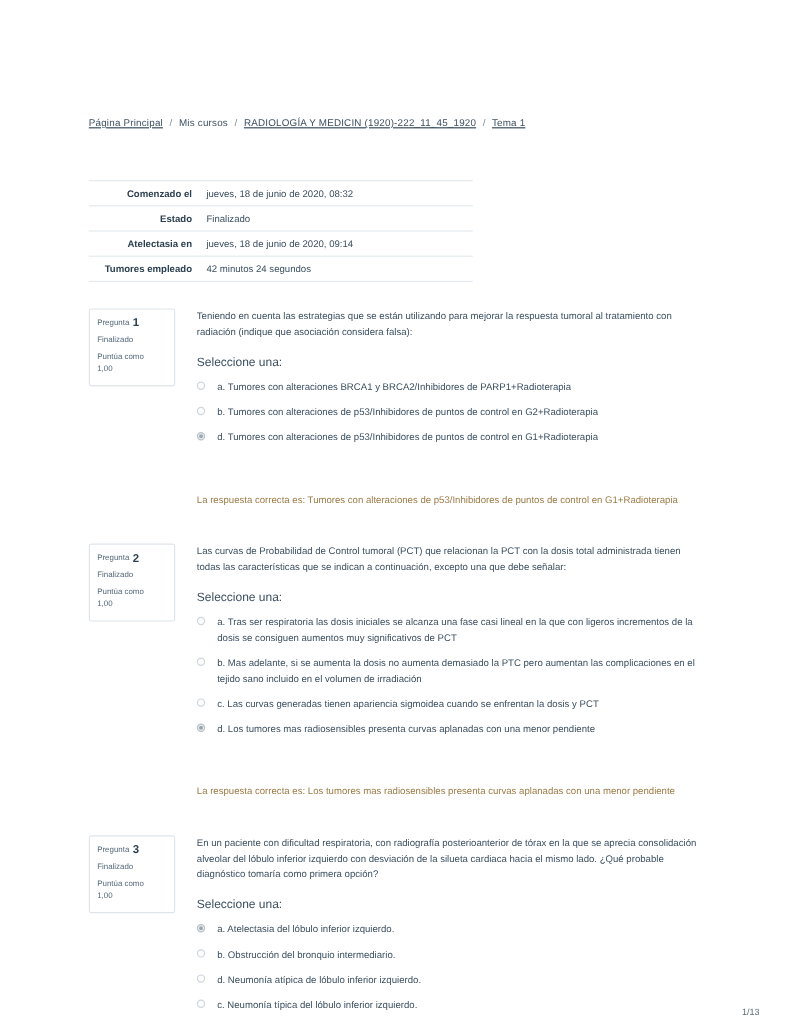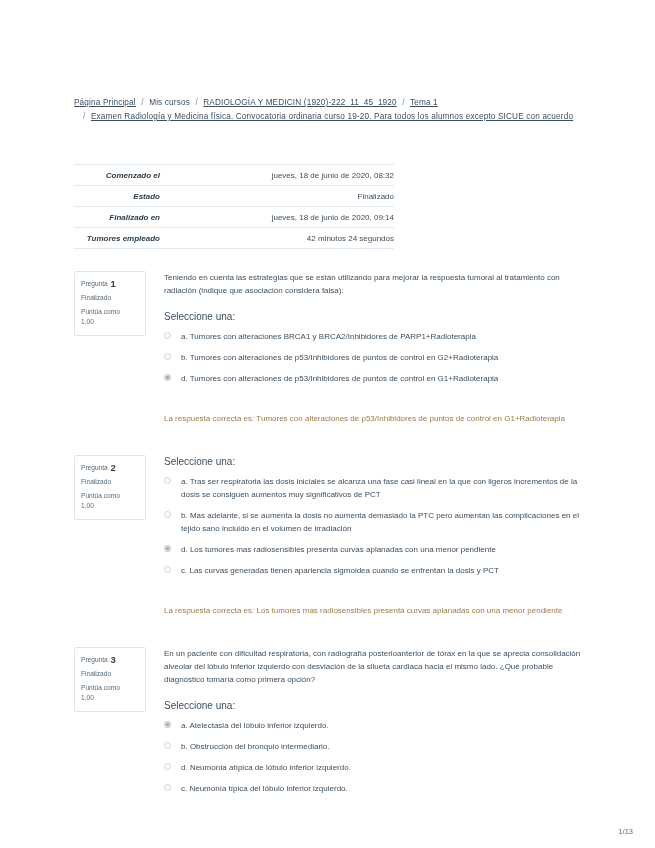--- a/index.html
+++ b/index.html
@@ -66,24 +66,23 @@
     border-bottom: 1px solid #e4eaee;
   }
   .summary th {
     text-align: right;
     vertical-align: top;
     font-weight: bold;
     color: #2a3f50;
     padding: 3.5px 6px 3.5px 0;
     width: 86px;
     white-space: normal;
-    font-style: italic;
   }
   .summary td {
-    text-align: right;
+    text-align: left;
     vertical-align: top;
     font-weight: normal;
     color: #3b4f60;
     padding: 3.5px 0 3.5px 6px;
   }
 
   
   .question {
     display: flex;
     margin-top: 22px;
@@ -173,64 +172,60 @@
   .alabel {
     font-size: 8px;
     line-height: 13px;
     color: #3b4f60;
     flex: 1;
   }
   .correct {
     font-size: 8px;
     line-height: 13px;
     color: #9c7b46;
-    margin-top: 27px;
+    margin-top: 39px;
   }
 
   
   .footer {
     position: absolute;
     right: 22px;
-    bottom: 12px;
+    bottom: 0;
     font-size: 7.5px;
     color: #5b6b78;
   }
 </style>
 </head>
 <body>
 
 <div class="page">
   <div class="content">
 
     <nav class="breadcrumb">
       <span class="crumb-link">Página Principal</span>
       <span class="sep">/</span>
       <span class="crumb-plain">Mis cursos</span>
       <span class="sep">/</span>
       <span class="crumb-link">RADIOLOGÍA Y MEDICIN (1920)-222_11_45_1920</span>
       <span class="sep">/</span>
       <span class="crumb-link">Tema 1</span>
-      <span class="line2">
-        <span class="sep">/</span>
-        <span class="crumb-link">Examen Radiología y Medicina física. Convocatoria ordinaria curso 19-20. Para todos los alumnos excepto SICUE con acuerdo</span>
-      </span>
     </nav>
 
     <table class="summary">
       <tbody>
         <tr>
           <th>Comenzado el</th>
           <td>jueves, 18 de junio de 2020, 08:32</td>
         </tr>
         <tr>
           <th>Estado</th>
           <td>Finalizado</td>
         </tr>
         <tr>
-          <th>Finalizado en</th>
+          <th>Atelectasia en</th>
           <td>jueves, 18 de junio de 2020, 09:14</td>
         </tr>
         <tr>
           <th>Tumores empleado</th>
           <td>42 minutos 24 segundos</td>
         </tr>
       </tbody>
     </table>
 
     <section class="question">
@@ -272,37 +267,38 @@
           <span>Pregunta</span>
           <b>2</b>
         </div>
         <div class="qstate">Finalizado</div>
         <div class="qgrade">
           <span>Puntúa como</span><br>
           <span>1,00</span>
         </div>
       </aside>
       <div class="qbody">
+        <p class="qtext">Las curvas de Probabilidad de Control tumoral (PCT) que relacionan la PCT con la dosis total administrada tienen todas las características que se indican a continuación, excepto una que debe señalar:</p>
         <p class="qselect">Seleccione una:</p>
         <ul class="answers">
           <li class="answer">
             <span class="radio"></span>
             <span class="alabel">a. Tras ser respiratoria las dosis iniciales se alcanza una fase casi lineal en la que con ligeros incrementos de la dosis se consiguen aumentos muy significativos de PCT</span>
           </li>
           <li class="answer">
             <span class="radio"></span>
             <span class="alabel">b. Mas adelante, si se aumenta la dosis no aumenta demasiado la PTC pero aumentan las complicaciones en el tejido sano incluido en el volumen de irradiación</span>
           </li>
           <li class="answer">
+            <span class="radio"></span>
+            <span class="alabel">c. Las curvas generadas tienen apariencia sigmoidea cuando se enfrentan la dosis y PCT</span>
+          </li>
+          <li class="answer">
             <span class="radio checked"></span>
             <span class="alabel">d. Los tumores mas radiosensibles presenta curvas aplanadas con una menor pendiente</span>
-          </li>
-          <li class="answer">
-            <span class="radio"></span>
-            <span class="alabel">c. Las curvas generadas tienen apariencia sigmoidea cuando se enfrentan la dosis y PCT</span>
           </li>
         </ul>
         <p class="correct">La respuesta correcta es: Los tumores mas radiosensibles presenta curvas aplanadas con una menor pendiente</p>
       </div>
     </section>
 
     <section class="question">
       <aside class="qinfo">
         <div class="qnum">
           <span>Pregunta</span>

